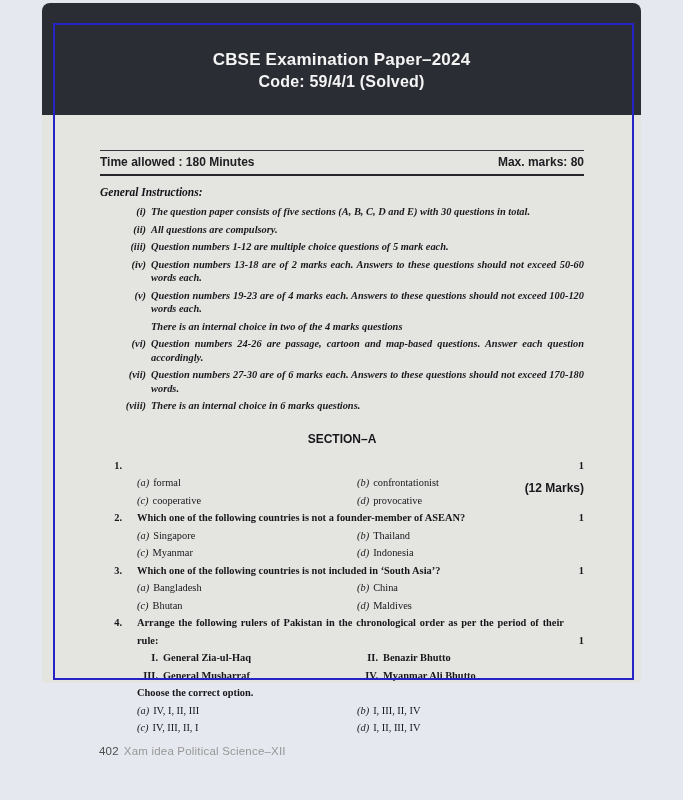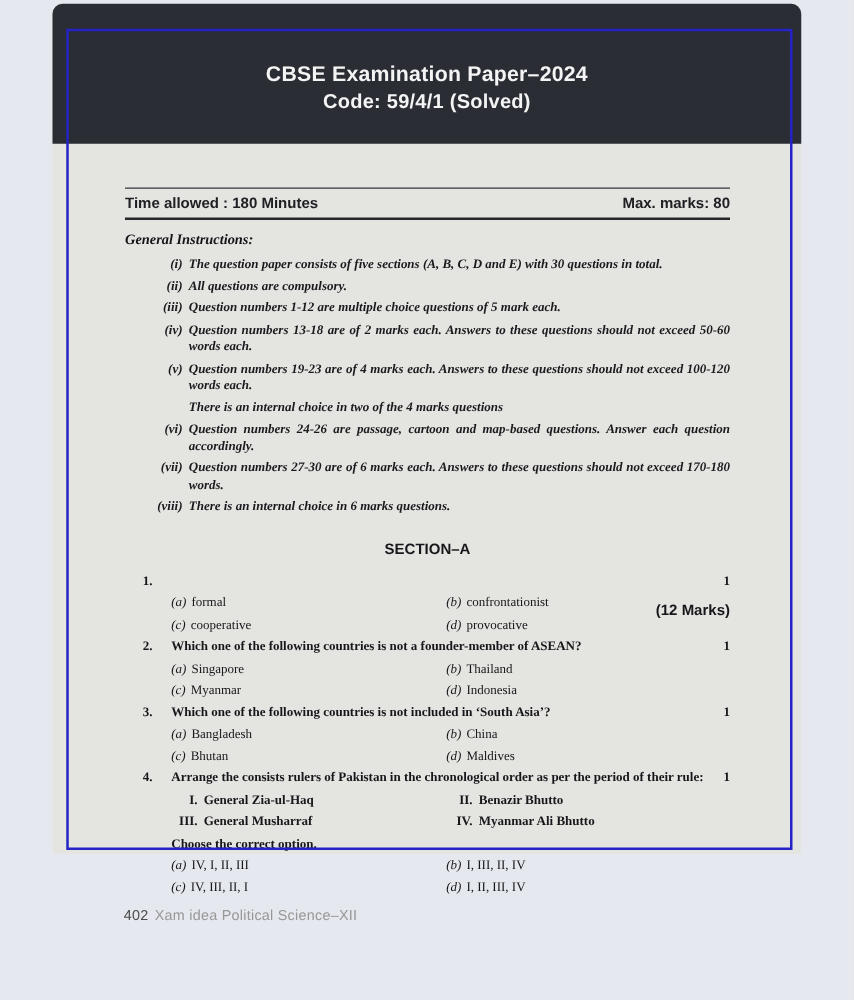--- a/index.html
+++ b/index.html
@@ -205,21 +205,21 @@
           <div class="opt-row">
             <span class="col-a"><span class="opt-letter">(c)</span><span>Bhutan</span></span>
             <span class="col-b"><span class="opt-letter">(d)</span><span>Maldives</span></span>
           </div>
         </div>
       </div>
 
       <div class="question q4">
         <div class="q-head">
           <span class="q-num">4.</span>
-          <span class="q-stem">Arrange the consists rulers of Pakistan in the chronological order as per the period of their rule:</span>
+          <span class="q-stem">Arrange the following rulers of Pakistan in the chronological order as per the period of their rule:</span>
           <span class="q-marks">1</span>
         </div>
         <div class="q-block">
           <div class="rlist-row">
             <span class="col-a"><span class="r-num">I.</span><span class="r-text">General Zia-ul-Haq</span></span>
             <span class="col-b"><span class="r-num">II.</span><span class="r-text">Benazir Bhutto</span></span>
           </div>
           <div class="rlist-row">
             <span class="col-a"><span class="r-num">III.</span><span class="r-text">General Musharraf</span></span>
             <span class="col-b"><span class="r-num">IV.</span><span class="r-text">Myanmar Ali Bhutto</span></span>

